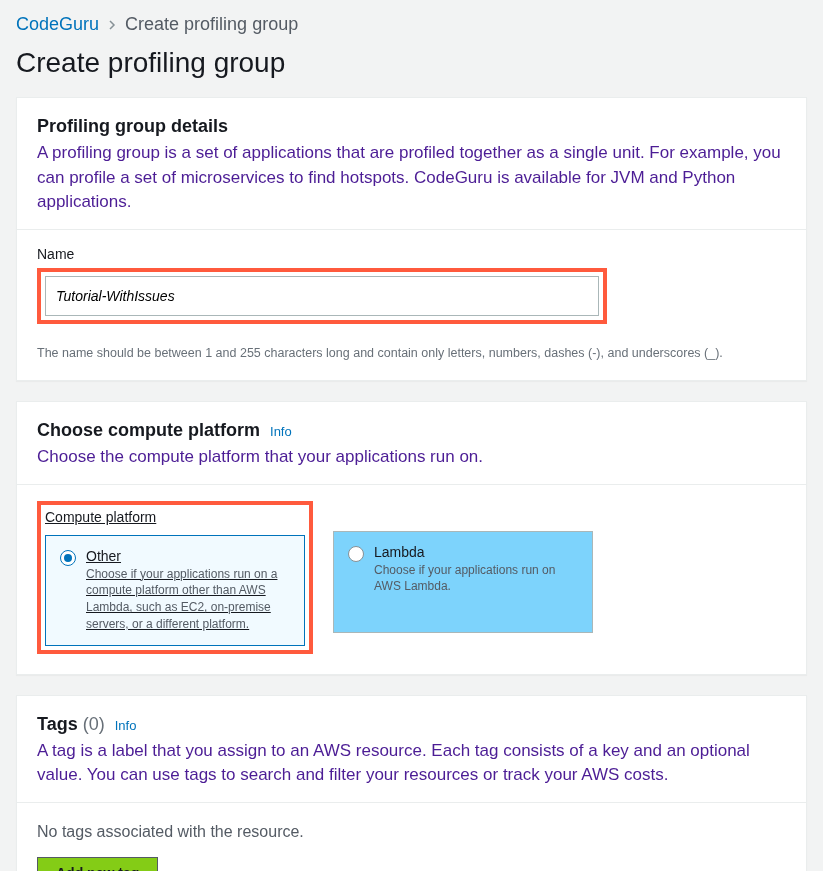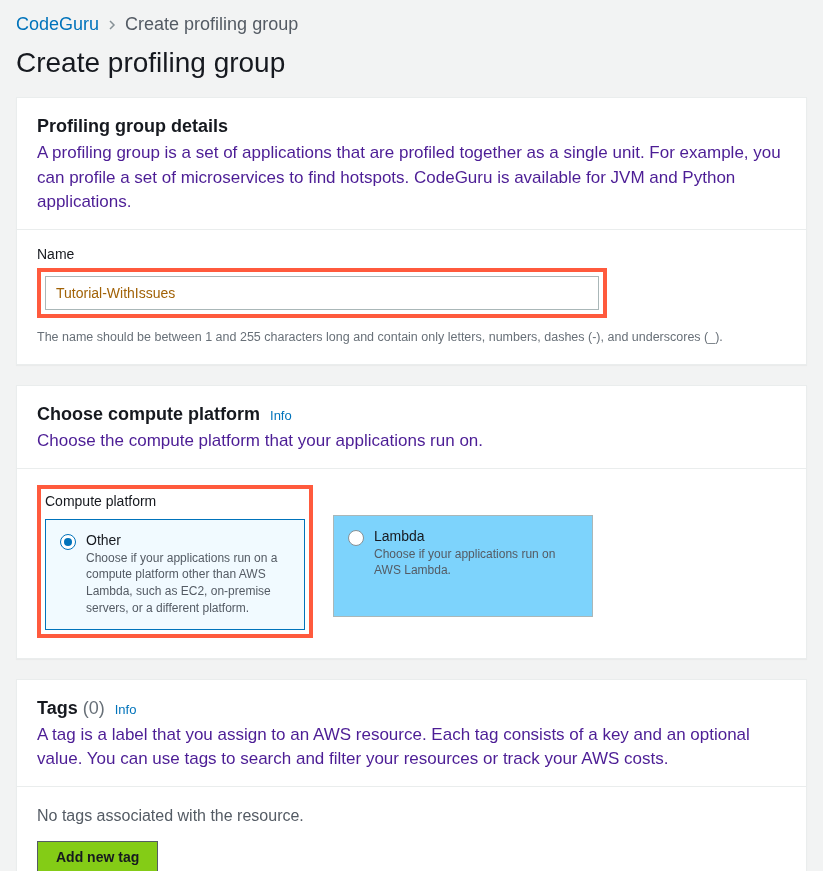--- a/index.html
+++ b/index.html
@@ -59,30 +59,31 @@
     color: #16191f;
     margin-bottom: 6px;
     display: block;
   }
   .highlight {
     border: 4px solid #ff5a3d;
     padding: 4px;
   }
   .text-input {
     width: 100%;
-    height: 34px;
+    height: 40px;
     border: 1px solid #aab7b8;
     padding: 0 10px;
     font-size: 14px;
-    color: #a16207;
+    color: #000000;
+    font-style: italic;
   }
   .hint {
     font-size: 12.5px;
     color: #687078;
-    margin-top: 12px;
+    margin-top: 22px;
   }
   .radio-tile {
     border: 1px solid #aab7b8;
     padding: 12px 14px;
     width: 260px;
     display: flex;
     gap: 10px;
     cursor: pointer;
     background: #7dd3fc;
   }
@@ -135,20 +136,21 @@
     justify-content: flex-end;
     gap: 12px;
     padding: 0 16px 18px 16px;
   }
   .tags-body {
     border-top: 1px solid #eaeded;
     padding: 16px 20px 20px 20px;
   }
   .compute-highlight {
     display: inline-block;
+    text-decoration: underline;
   }
   .compute-wrap {
     display: flex;
     gap: 20px;
     align-items: stretch;
   }
   .compute-highlight .field-label { margin-bottom: 10px; }
 </style>
 </head>
 <body>

